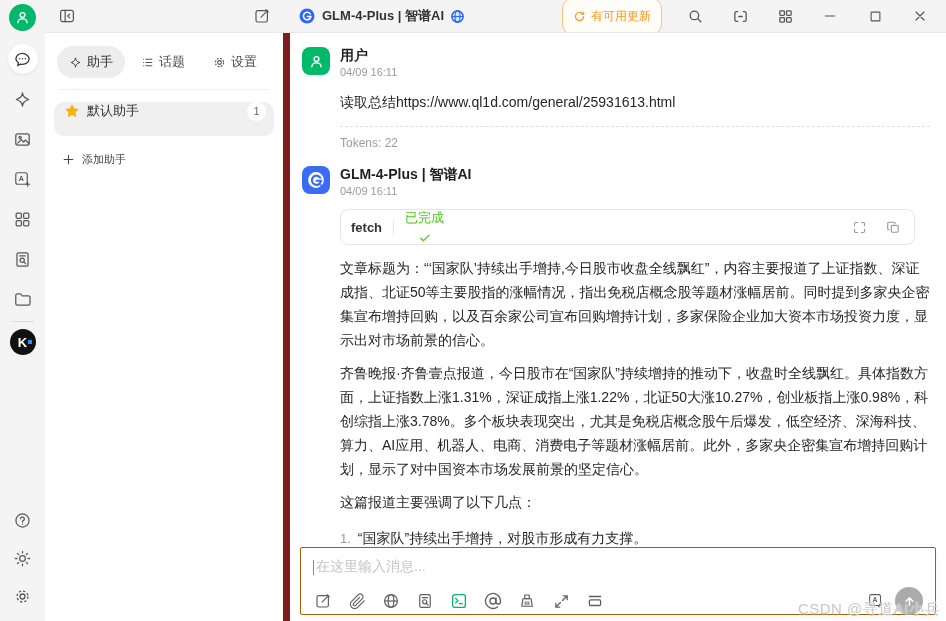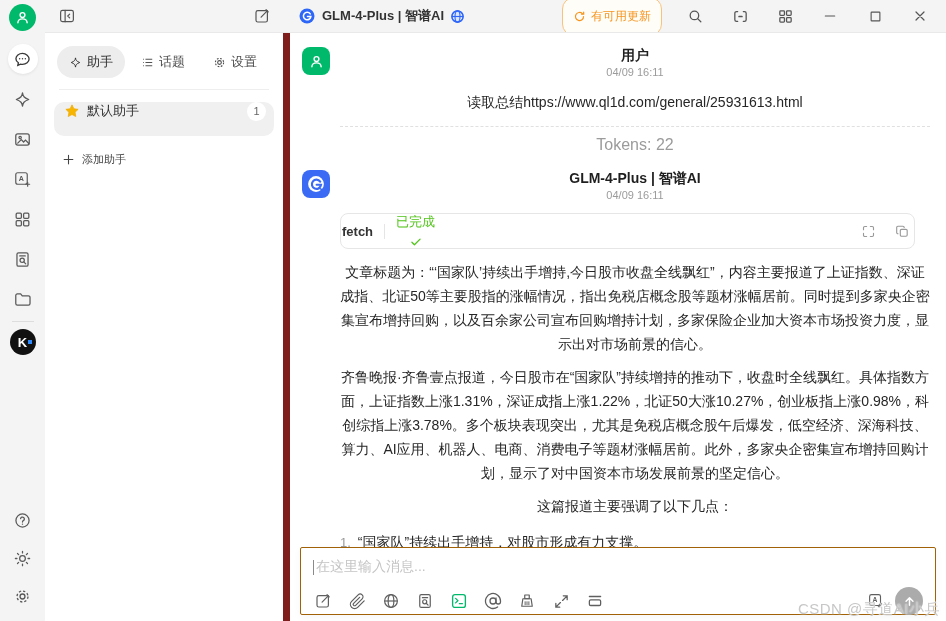--- a/index.html
+++ b/index.html
@@ -39,33 +39,33 @@
   .tab.active { background:#ededed; color:#333; }
   .panel-divider { border-top:1px solid #eee; margin:11px 14px 0; }
   .assistant-item { margin:12px 9px 0; height:34px; background:#f0f0f0; border-radius:10px; display:flex; align-items:center; gap:7px; padding:0 8px 16px 10px; cursor:pointer; }
   .assistant-item .label { font-size:13px; color:#333; flex:1; }
   .count-badge { width:19px; height:19px; border-radius:50%; background:#fff; font-size:11px; color:#666; display:flex; align-items:center; justify-content:center; }
   .add-assistant { display:flex; align-items:center; gap:7px; margin:16px 0 0 17px; border:none; background:transparent; font-size:11px; color:#444; cursor:pointer; }
 
   
   .chat { flex:1; background:#fff; position:relative; overflow:hidden; }
   .messages { padding:14px 0 0 12px; }
-  .msg { display:flex; gap:10px;text-align:center; }
+  .msg { display:flex; gap:10px; }
   .msg + .msg { margin-top:16px; }
   .msg-avatar { width:28px; height:28px; border-radius:8px; flex:0 0 28px; display:flex; align-items:center; justify-content:center; }
   .msg-avatar.user { background:#00b96b; }
   .msg-avatar.bot  { background:#3b6bf5; }
   .msg-body { flex:1; margin-right:16px; min-width:0; }
   .msg-name { font-size:14px; font-weight:bold; color:#1f1f1f; line-height:16px; }
   .msg-time { font-size:11px; color:#9b9b9b; margin-top:3px; }
   .msg-text { font-size:14px; color:#262626; margin-top:12px; line-height:24px; }
   .dashed-sep { border-bottom:1px dashed #e0e0e0; margin-top:12px; }
-  .tokens { font-size:16px; color:#9b9b9b; margin-top:9px; }
-
-  .tool-card { margin-top:12px; margin-right:15px; height:36px; border:1px solid #e6e6e6; border-radius:8px; display:flex; align-items:center; padding:0 1px; }
+  .tokens { font-size:12px; color:#9b9b9b; margin-top:9px; }
+
+  .tool-card { margin-top:12px; margin-right:15px; height:36px; border:1px solid #e6e6e6; border-radius:8px; display:flex; align-items:center; padding:0 10px; }
   .tool-name { font-size:13px; font-weight:bold; color:#333; }
   .tool-vsep { width:1px; height:15px; background:#e5e5e5; margin:0 11px; }
   .tool-status { display:flex; align-items:center; gap:4px; font-size:13px; color:#52c41a;flex-direction:column; }
   .tool-actions { margin-left:auto; display:flex; align-items:center; gap:16px; color:#999; }
   .tool-actions button { border:none; background:transparent; color:#999; width:18px; height:18px; cursor:pointer; padding:0; }
 
   .answer { margin-top:11px; }
   .answer p { font-size:14px; color:#262626; line-height:24px; margin-bottom:9px; }
   .answer ol { list-style:none; margin-top:13px; }
   .answer li { font-size:14px; color:#262626; line-height:23px; margin-bottom:7px; counter-increment:pt; display:flex; }

